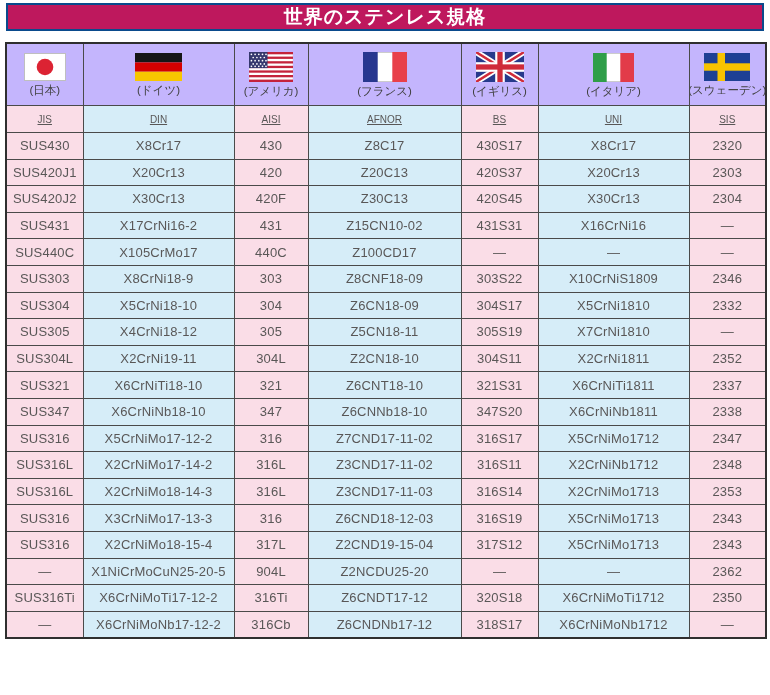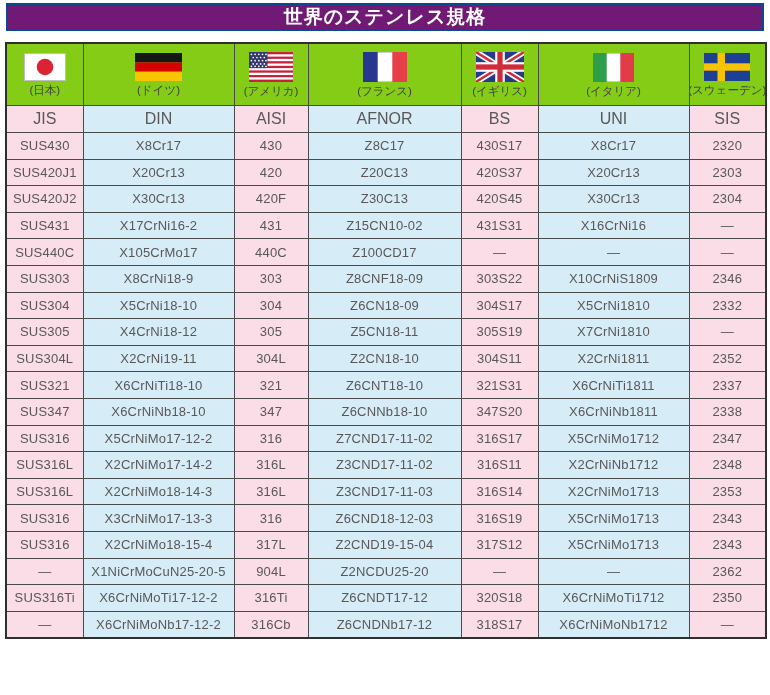--- a/index.html
+++ b/index.html
@@ -5,21 +5,21 @@
   html,body{margin:0;padding:0;}
   body{
     width:770px;height:695px;
     background:#ffffff;
     font-family:"Liberation Sans","DejaVu Sans",sans-serif;
     overflow:hidden;
   }
   .title-bar{
     margin:3px 6px 0 6px;
     height:24px;
-    background:#701a75;
+    background:#be185d;
     border:2px solid #0a4a8c;
     color:#ffffff;
     font-weight:bold;
     font-size:19px;
     line-height:24px;
     text-align:center;
     letter-spacing:1px;
   }
   table.std-table{
     border-collapse:collapse;
@@ -38,25 +38,25 @@
     overflow:hidden;
     padding:0;
   }
   
   col.c0{width:77px;}  col.c1{width:151px;} col.c2{width:74px;}
   col.c3{width:153px;} col.c4{width:77px;}  col.c5{width:151px;} col.c6{width:77px;}
   
   td:nth-child(odd){background:#fadde7;}
   td:nth-child(even){background:#d6edf8;}
   
-  tr.flag-row td{background:#84cc16;height:61px;}
+  tr.flag-row td{background:#c4b5fd;height:61px;}
   tr.flag-row .flag-wrap{display:flex;flex-direction:column;align-items:center;justify-content:center;gap:3px;}
   tr.flag-row svg{display:block;}
   .flag-label{font-size:11.5px;color:#414141;line-height:12px;}
-  tr.std-row td{height:26px;font-size:16px;}
+  tr.std-row td{height:26px;font-size:10px;text-decoration:underline;}
   tbody.data-rows td{height:25.6px;letter-spacing:0.2px;}
 </style>
 </head>
 <body>
 
 <div class="title-bar">世界のステンレス規格</div>
 
 <table class="std-table">
   <colgroup>
     <col class="c0">

